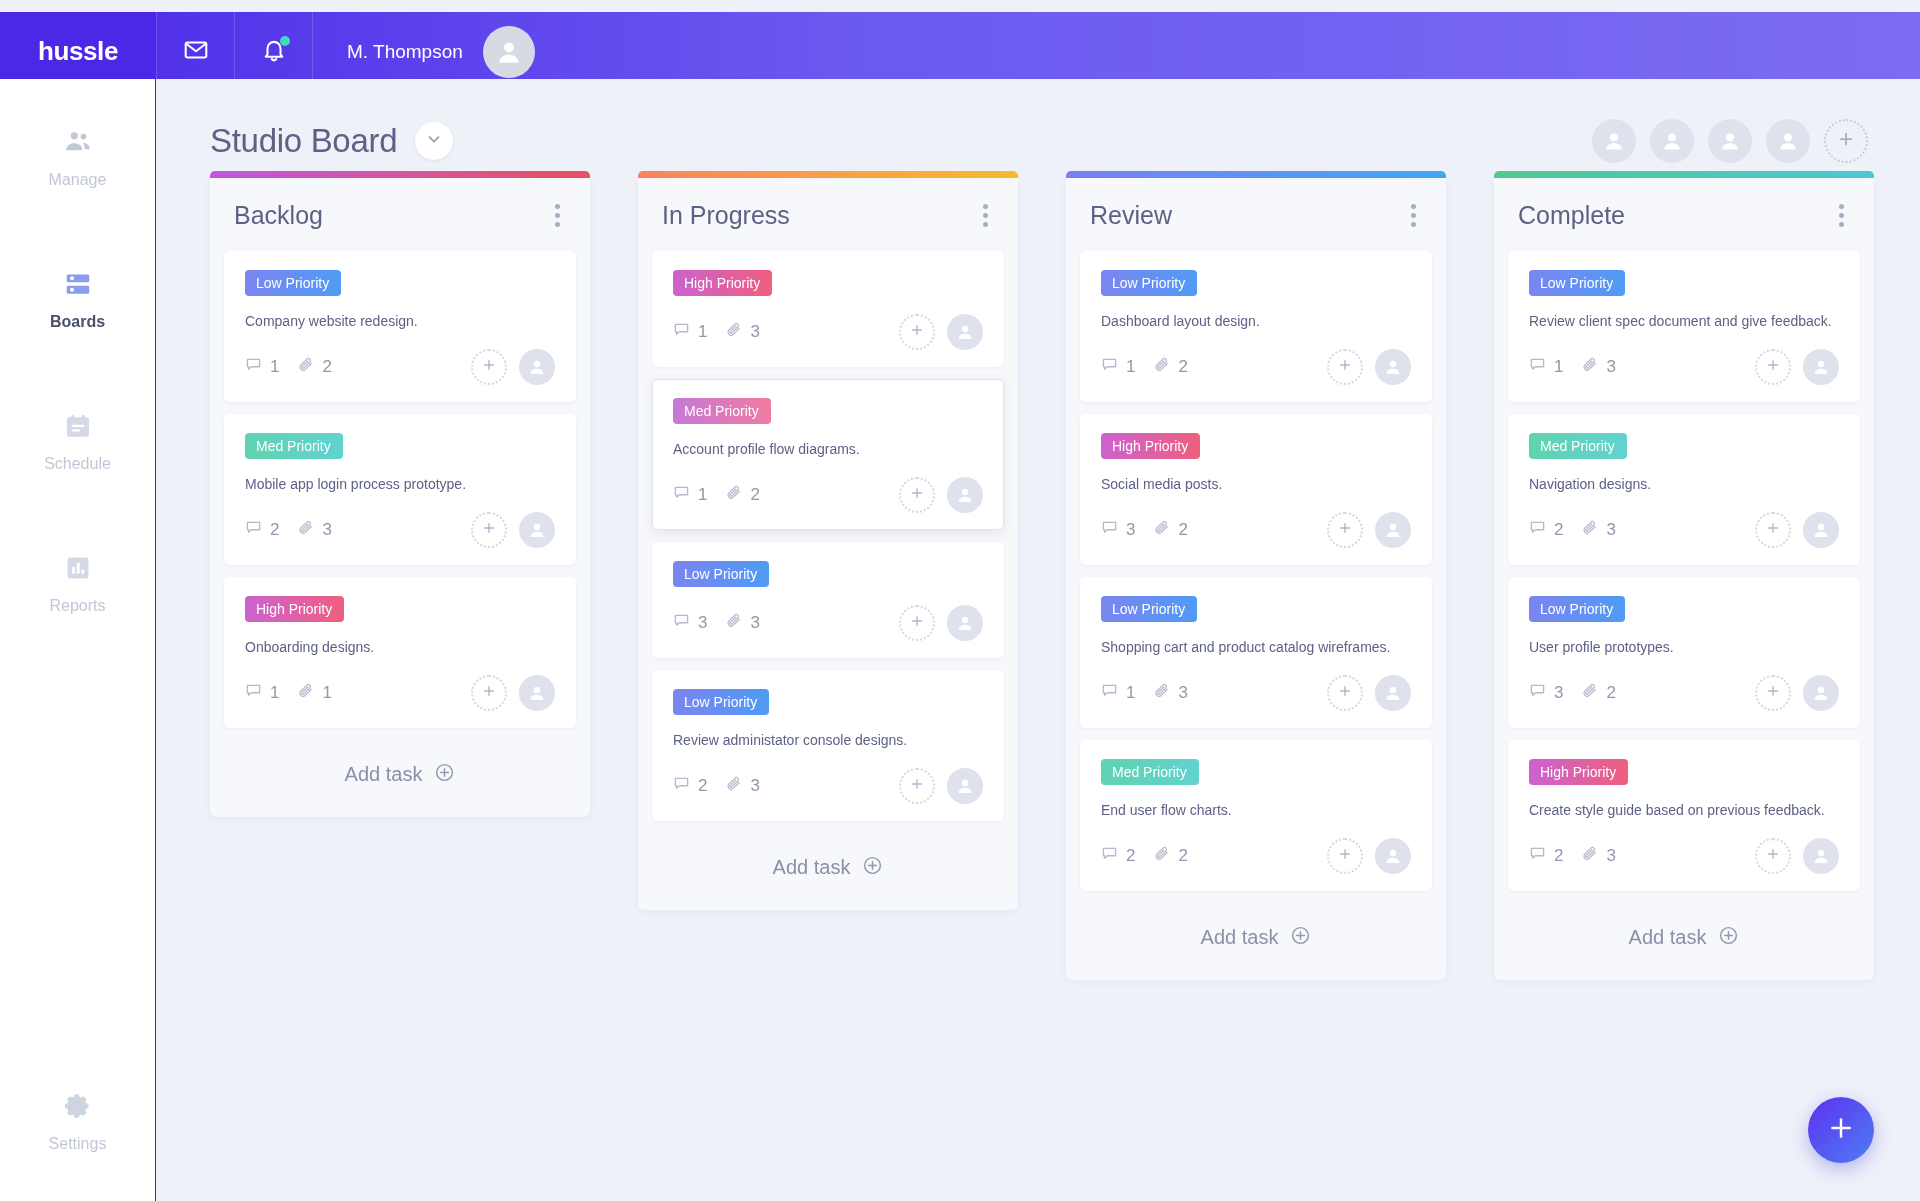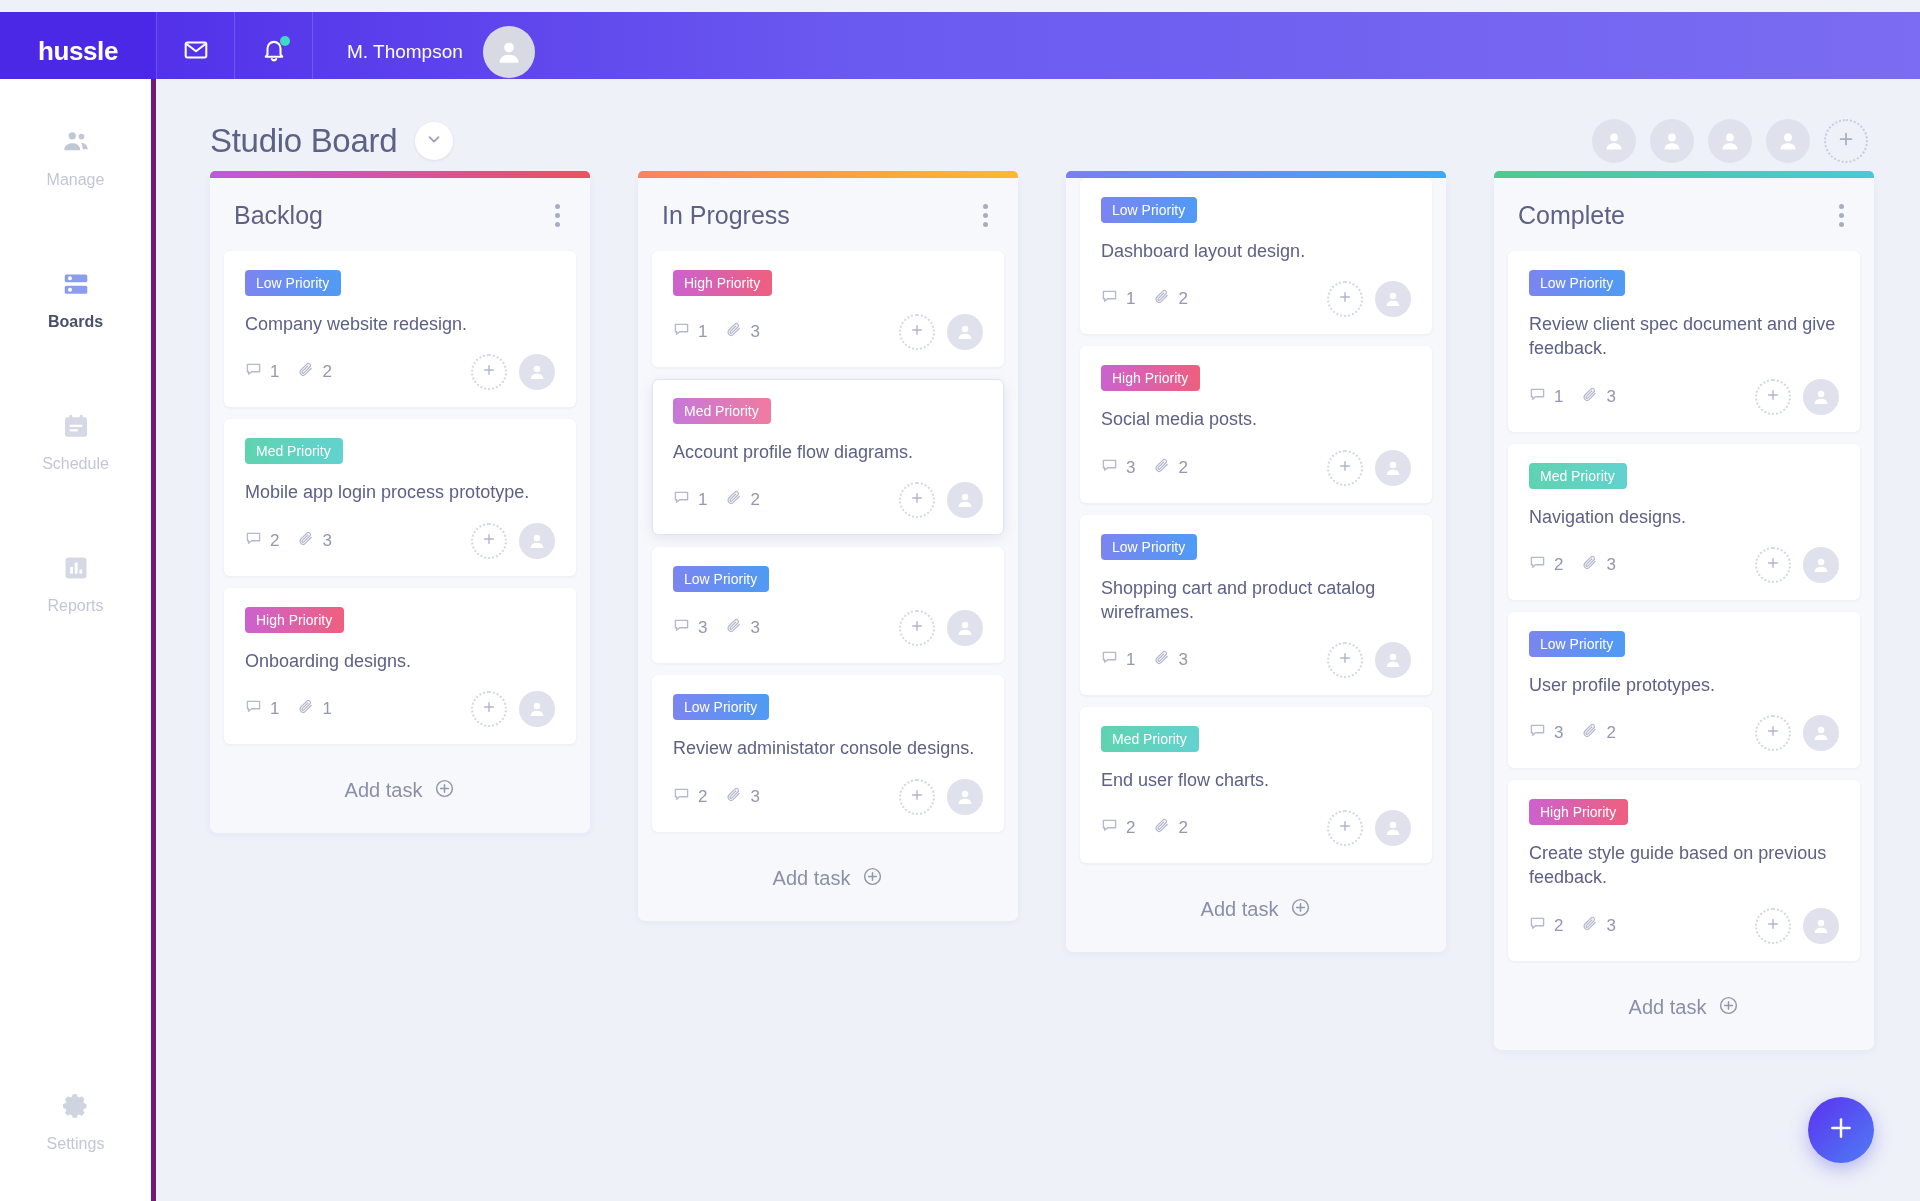--- a/index.html
+++ b/index.html
@@ -61,21 +61,21 @@
   }
   .avatar svg { width: 26px; height: 26px; }
   .avatar.lg { width: 52px; height: 52px; }
   .avatar.lg svg { width: 30px; height: 30px; }
 
   
   .sidebar {
     position: absolute; top: 79px; left: 0;
     width: 156px; height: 1122px;
     background: #ffffff;
-    border-right: 5px solid #701a75;
+    border-right: 1px solid #701a75;
     display: flex; flex-direction: column; align-items: center;
     padding-top: 28px;
   }
   .nav-item {
     width: 100%; padding: 20px 0 18px;
     display: flex; flex-direction: column; align-items: center; gap: 10px;
     cursor: pointer;
   }
   .nav-item + .nav-item { margin-top: 42px; }
   .nav-item svg { width: 30px; height: 30px; }
@@ -166,21 +166,21 @@
     border-radius: 4px;
     line-height: 1;
   }
   .pill.low  { background: linear-gradient(90deg,#7b85f0 0%,#4f9bf5 100%); }
   .pill.med  { background: linear-gradient(90deg,#5fd3b0 0%,#62d2cf 100%); }
   .pill.high { background: linear-gradient(90deg,#cc62cf 0%,#ef5f7e 100%); }
   .pill.medalt { background: linear-gradient(90deg,#c678d8 0%,#f07ba0 100%); }
 
   .card-title {
     margin-top: 16px;
-    font-size: 18px; line-height: 1.35;
+    font-size: 14px; line-height: 1.35;
     color: #5d6185;
   }
   .card-foot {
     margin-top: 18px;
     display: flex; align-items: center;
   }
   .meta { display: flex; align-items: center; gap: 8px; margin-right: 18px; }
   .meta svg { width: 17px; height: 17px; }
   .meta span { font-size: 17px; color: #9298ad; }
   .foot-spacer { flex: 1 1 auto; }
@@ -625,20 +625,28 @@
                 <circle cx="12" cy="12" r="9"></circle>
                 <line x1="12" y1="7.6" x2="12" y2="16.4"></line>
                 <line x1="7.6" y1="12" x2="16.4" y2="12"></line>
               </svg></span>
       </div>
     </div>
       </div>
       <div class="column">
     <div class="col-bar" style="background:linear-gradient(90deg,#7b7ff2 0%,#3fa9f5 100%)"></div>
     <div class="col-body">
+      <div class="col-head">
+        <span class="col-name">Review</span>
+        <span class="col-menu">
+          <i></i>
+          <i></i>
+          <i></i>
+        </span>
+      </div>
 
     <div class="card">
       <span class="pill low">Low Priority</span>
       <div class="card-title">Dashboard layout design.</div>
       <div class="card-foot">
         <span class="meta">
           <span><svg viewBox="0 0 24 24" fill="none" stroke="#b4b9cb" stroke-width="1.9" stroke-linejoin="round">
                     <path d="M3.4 4.8h17.2v10.4H9.1l-4 3.4v-3.4H3.4z"></path>
                   </svg></span>
           <span>1</span>

